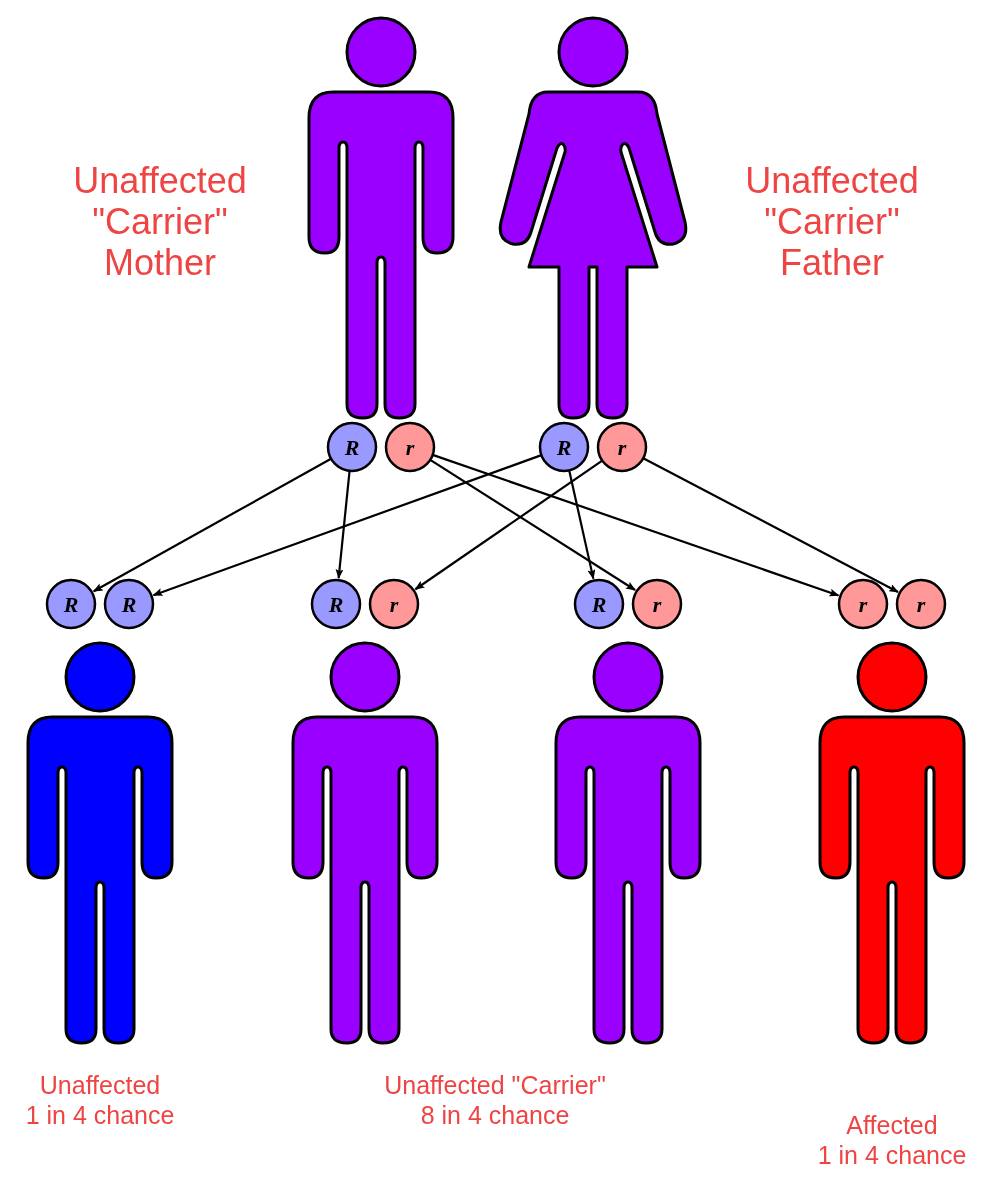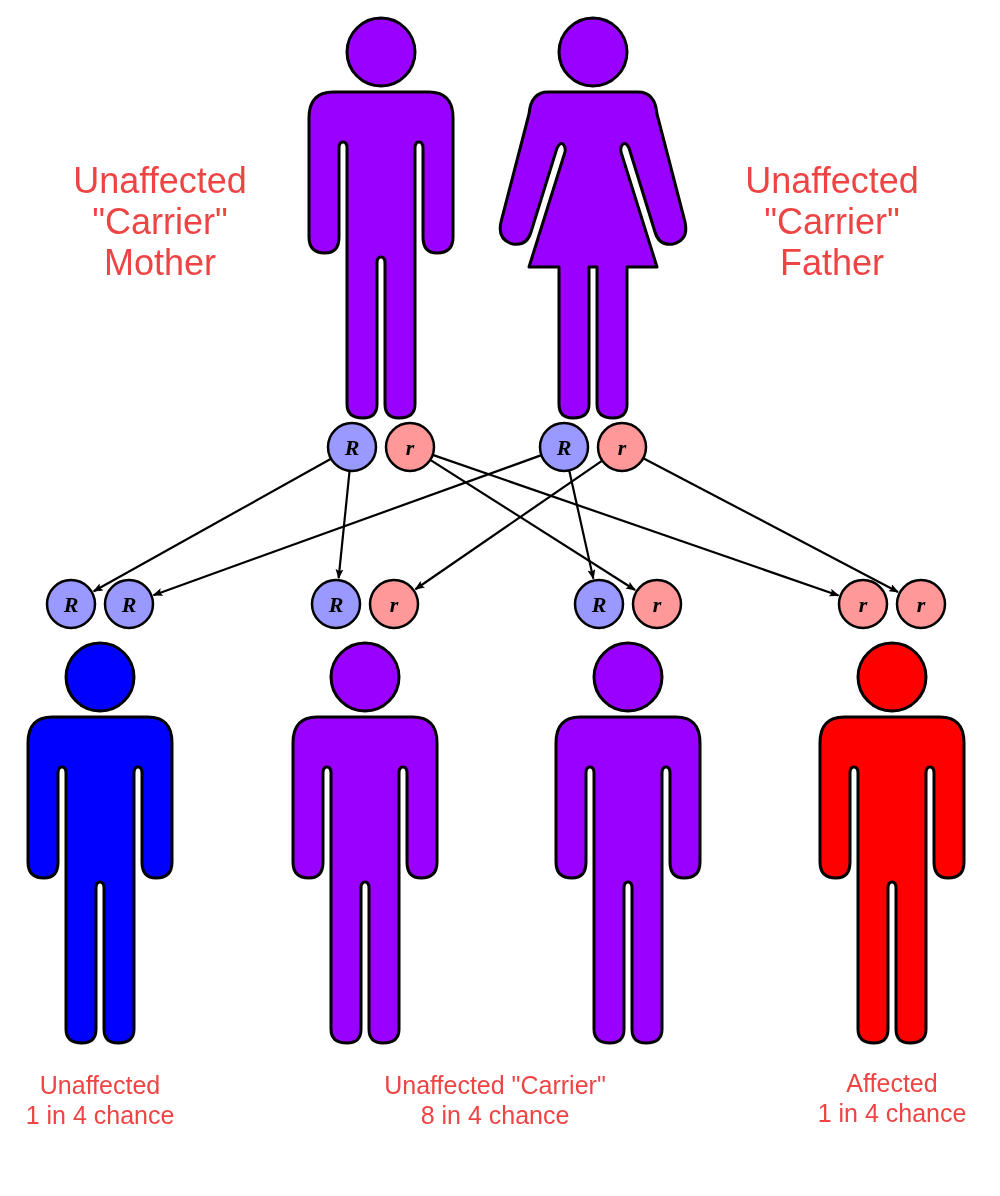--- a/index.html
+++ b/index.html
@@ -120,17 +120,17 @@
   </div>
 
   <div class="lbl child-lbl" style="left:0px; top:1070px; width:200px;">
     <div>Unaffected</div>
     <div>1 in 4 chance</div>
   </div>
   <div class="lbl child-lbl" style="left:345px; top:1070px; width:300px;">
     <div>Unaffected "Carrier"</div>
     <div>8 in 4 chance</div>
   </div>
-  <div class="lbl child-lbl" style="left:792px; top:1068px; width:200px;">
+  <div class="lbl child-lbl" style="left:792px; top:1110px; width:200px;">
     <div>Affected</div>
     <div>1 in 4 chance</div>
   </div>
 </div>
 
 </body></html>

